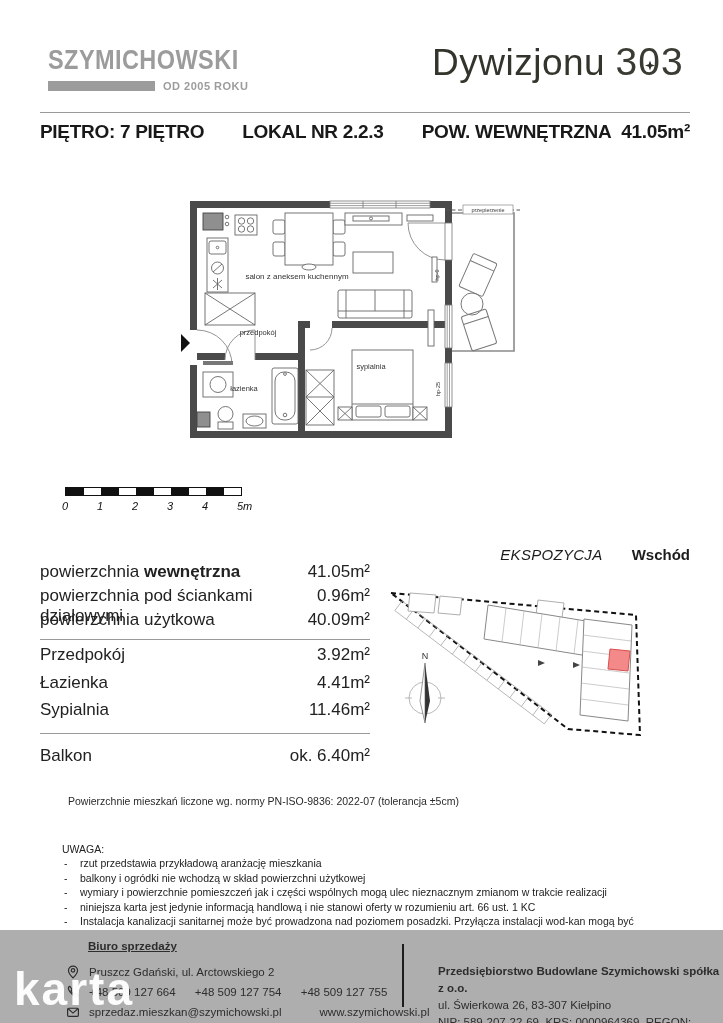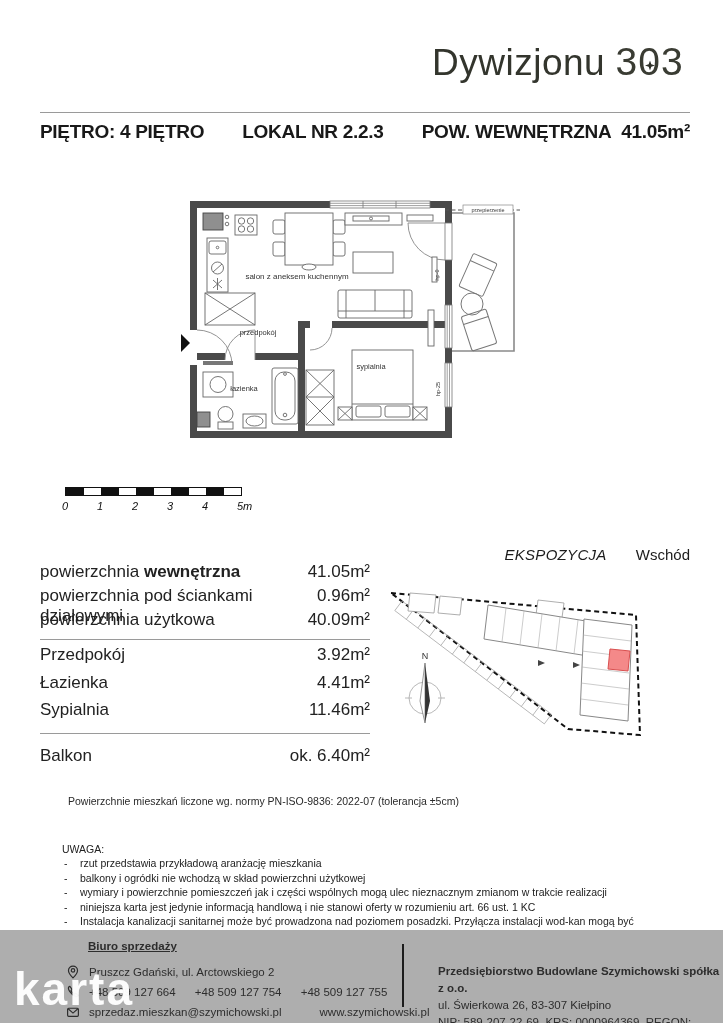--- a/index.html
+++ b/index.html
@@ -32,21 +32,21 @@
   .scalebar{position:absolute;left:65px;top:487px;width:200px;height:30px;}
   .scale-strip{position:absolute;left:0;top:0;width:175px;height:7px;border:1px solid #111;display:flex;}
   .scale-strip i{flex:1;}
   .scale-strip i:nth-child(odd){background:#111;}
   .scale-strip i:nth-child(even){background:#fff;}
   .scale-tick{position:absolute;top:13px;font-size:11px;font-style:italic;color:#111;transform:translateX(-3px);}
 
   
   .exposure{position:absolute;right:33px;top:546px;font-size:15px;color:#1c1c1c;}
   .exposure .exp-label{letter-spacing:0.3px;margin-right:25px;font-style:italic;}
-  .exposure .exp-value{font-weight:normal;}
+  .exposure .exp-value{font-weight:bold;}
 
   
   .areas{position:absolute;left:40px;top:562px;width:330px;font-size:17px;color:#222;}
   .t-row{display:flex;justify-content:space-between;align-items:baseline;height:24px;}
   .t-row.room{height:27.5px;}
   .t-row .bold{font-weight:bold;}
   .t-div{height:1px;background:#9a9a9a;margin:5px 0;}
   .t-row.last{height:30px;margin-top:12px;}
 
   
@@ -71,32 +71,39 @@
   .watermark{position:absolute;left:14px;top:962px;font-size:46px;font-weight:bold;
              color:rgba(255,255,255,0.96);letter-spacing:2px;}
 
   svg text{font-family:"Liberation Sans", sans-serif;}
 </style>
 </head>
 <body>
 
 <div class="page">
 
+  <div class="brand-wrap">
+    <div class="brand">SZYMICHOWSKI</div>
+    <div class="brand-bar-row">
+      <div class="brand-bar"></div>
+      <div class="brand-tag">OD 2005 ROKU</div>
+    </div>
+  </div>
 
   <div class="logo-wrap">
     <span class="logo-name">Dywizjonu</span>
     <span class="logo-num"><span>303</span><span class="logo-star"><svg width="10" height="10" viewBox="0 0 10 10">
             <path d="M5,0 L6.3,3.7 L10,5 L6.3,6.3 L5,10 L3.7,6.3 L0,5 L3.7,3.7 Z" fill="#2e3028"></path>
           </svg></span></span>
   </div>
 
   <div class="rule-top"></div>
 
   <div class="infobar">
-    <span>PIĘTRO: 4 PIĘTRO</span>
+    <span>PIĘTRO: 7 PIĘTRO</span>
     <span>LOKAL NR 2.2.3</span>
     <span><span>POW. WEWNĘTRZNA</span>&nbsp;&nbsp;<span>41.05m²</span></span>
   </div>
 
   <div class="plan">
   <svg width="340" height="250" viewBox="0 0 340 250">
 
     <g fill="#4a4a4a" stroke="none">
       <rect x="10" y="8" width="140" height="7"></rect>
       <rect x="250" y="8" width="22" height="7"></rect>

